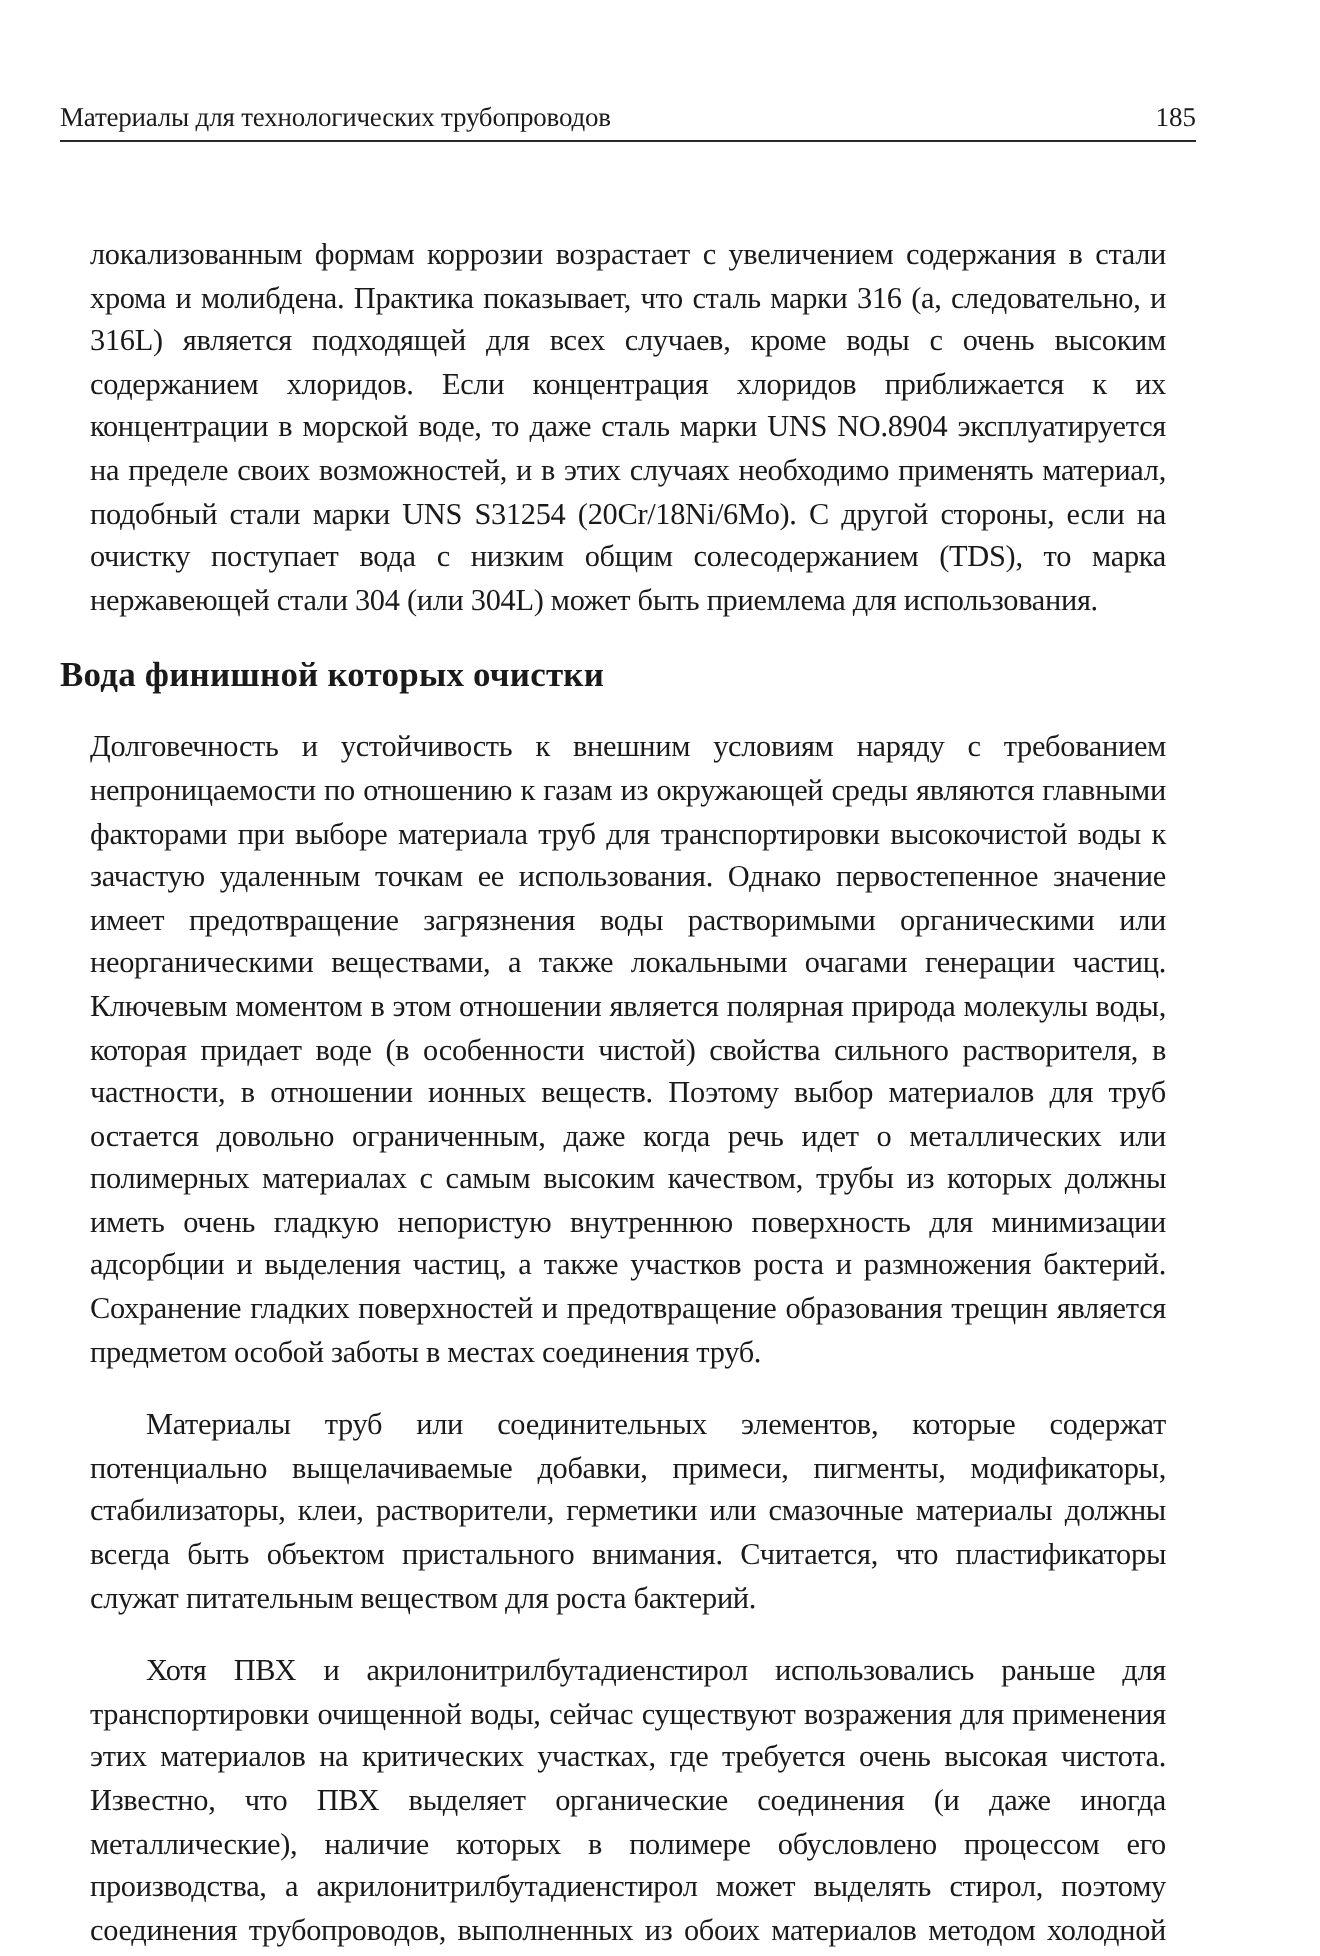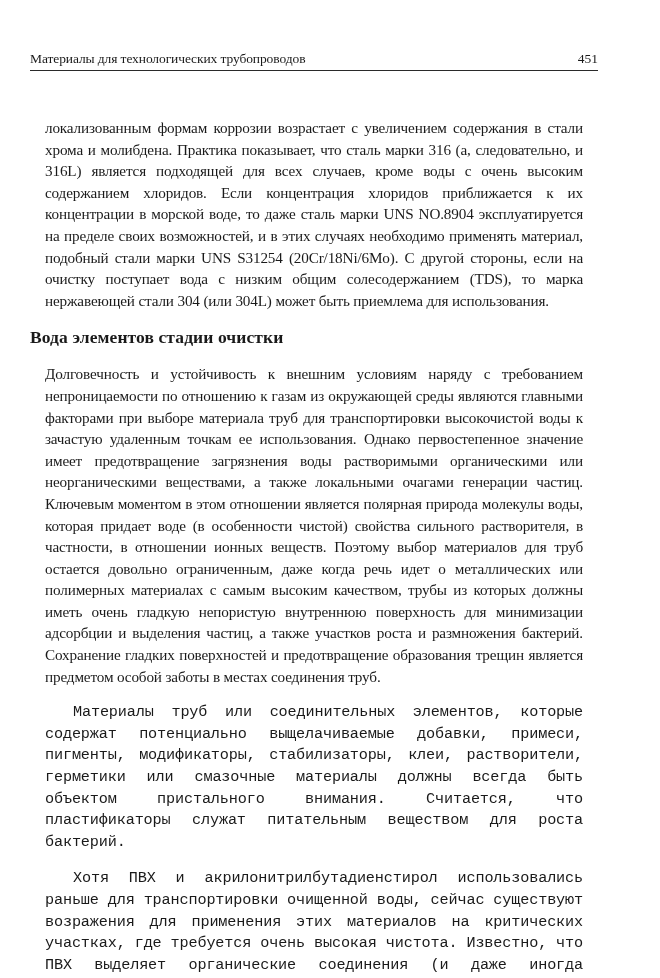--- a/index.html
+++ b/index.html
@@ -14,37 +14,37 @@
     font-size: 13.5px; line-height: 18px;
   }
   .page-header .title { position: absolute; left: 0; bottom: 2px; letter-spacing: -0.1px; text-align: right; }
   .page-header .num { position: absolute; right: 0; bottom: 2px; }
   .body-text {
     position: absolute; left: 30px; top: 102px; width: 568px;
     font-size: 15.2px; line-height: 21.6px;
     text-align: justify; letter-spacing: -0.15px;
   }
   .body-text p { margin: 15px; }
-  .body-text p.indent { text-indent: 28px; font-family: Liberation Mono, monospace; }
+  .body-text p.indent { text-indent: 28px; }
   .section-heading {
     margin: 15px 0 4px 0;
     font-weight: bold; font-size: 17.5px; line-height: 22px;
     letter-spacing: 0.1px;
   }
 </style>
 </head>
 <body>
 
 <div class="page-header">
   <span class="title">Материалы для технологических трубопроводов</span>
-  <span class="num">451</span>
+  <span class="num">185</span>
 </div>
 
 <div class="body-text">
   <p>локализованным формам коррозии возрастает с увеличением содержания в стали хрома и молибдена. Практика показывает, что сталь марки 316 (а, следовательно, и 316L) является подходящей для всех случаев, кроме воды с очень высоким содержанием хлоридов. Если концентрация хлоридов приближается к их концентрации в морской воде, то даже сталь марки UNS NO.8904 эксплуатируется на пределе своих возможностей, и в этих случаях необходимо применять материал, подобный стали марки UNS S31254 (20Cr/18Ni/6Mo). С другой стороны, если на очистку поступает вода с низким общим солесодержанием (TDS), то марка нержавеющей стали 304 (или 304L) может быть приемлема для использования.</p>
 
-  <h2 class="section-heading">Вода элементов стадии очистки</h2>
+  <h2 class="section-heading">Вода финишной которых очистки</h2>
 
   <p>Долговечность и устойчивость к внешним условиям наряду с требованием непроницаемости по отношению к газам из окружающей среды являются главными факторами при выборе материала труб для транспортировки высокочистой воды к зачастую удаленным точкам ее использования. Однако первостепенное значение имеет предотвращение загрязнения воды растворимыми органическими или неорганическими веществами, а также локальными очагами генерации частиц. Ключевым моментом в этом отношении является полярная природа молекулы воды, которая придает воде (в особенности чистой) свойства сильного растворителя, в частности, в отношении ионных веществ. Поэтому выбор материалов для труб остается довольно ограниченным, даже когда речь идет о металлических или полимерных материалах с самым высоким качеством, трубы из которых должны иметь очень гладкую непористую внутреннюю поверхность для минимизации адсорбции и выделения частиц, а также участков роста и размножения бактерий. Сохранение гладких поверхностей и предотвращение образования трещин является предметом особой заботы в местах соединения труб.</p>
   <p class="indent">Материалы труб или соединительных элементов, которые содержат потенциально выщелачиваемые добавки, примеси, пигменты, модификаторы, стабилизаторы, клеи, растворители, герметики или смазочные материалы должны всегда быть объектом пристального внимания. Считается, что пластификаторы служат питательным веществом для роста бактерий.</p>
   <p class="indent">Хотя ПВХ и акрилонитрилбутадиенстирол использовались раньше для транспортировки очищенной воды, сейчас существуют возражения для применения этих материалов на критических участках, где требуется очень высокая чистота. Известно, что ПВХ выделяет органические соединения (и даже иногда металлические), наличие которых в полимере обусловлено процессом его производства, а акрилонитрилбутадиенстирол может выделять стирол, поэтому соединения трубопроводов, выполненных из обоих материалов методом холодной сварки, могут стать источниками загрязнений. ПП, например, содержит в качестве добавок антиоксиданты или другие вещества, являющиеся вспомогательными в процессе синтеза полимера и которые потенциально являются загрязнителями.</p>
   <p class="indent">Незначительная коррозия металлических труб может лишить получаемую воду требуемых качеств, и этот факт ставит под сомнение применение труб из металлических сплавов, например таких, как медь/никель, несмотря на промежуточное положение, которое они занимают по ценам среди других материалов. Чтобы сохранить высокое качество, присущее продукту, в настоящее время для новых систем трубопроводов общепринято применять более дорогие материалы, которые характеризуются высокими</p>
 </div>
 
 </body></html>

